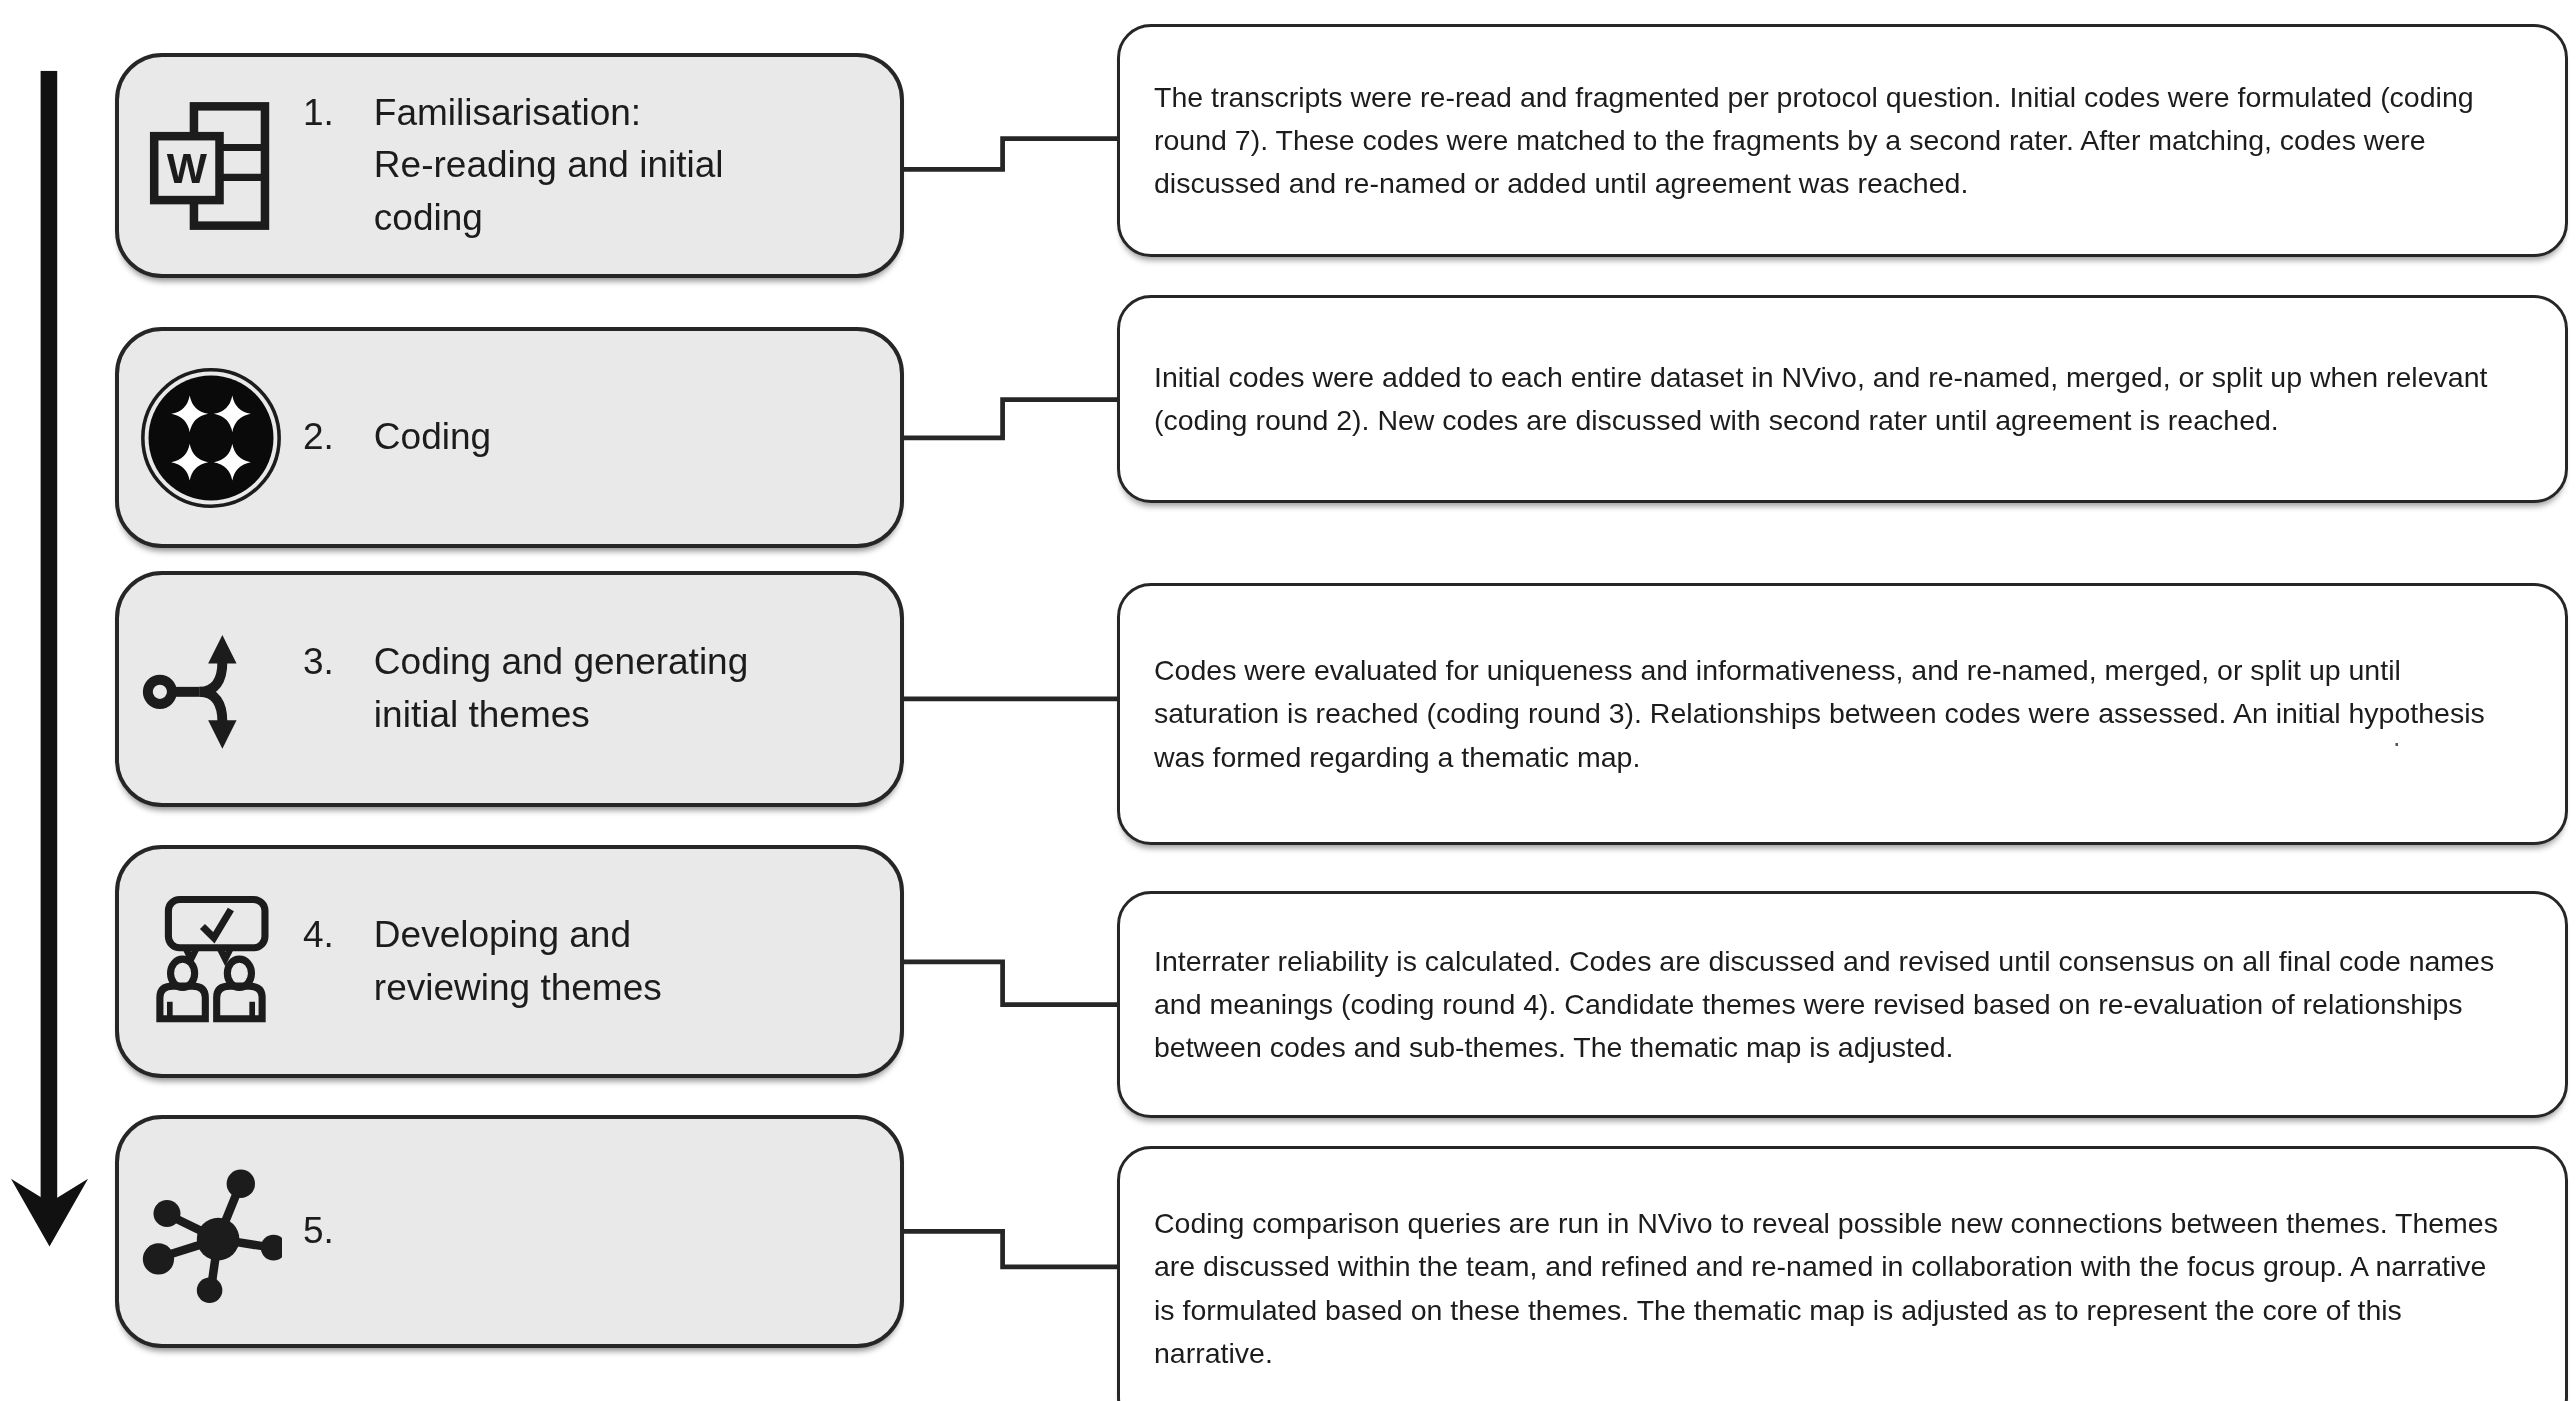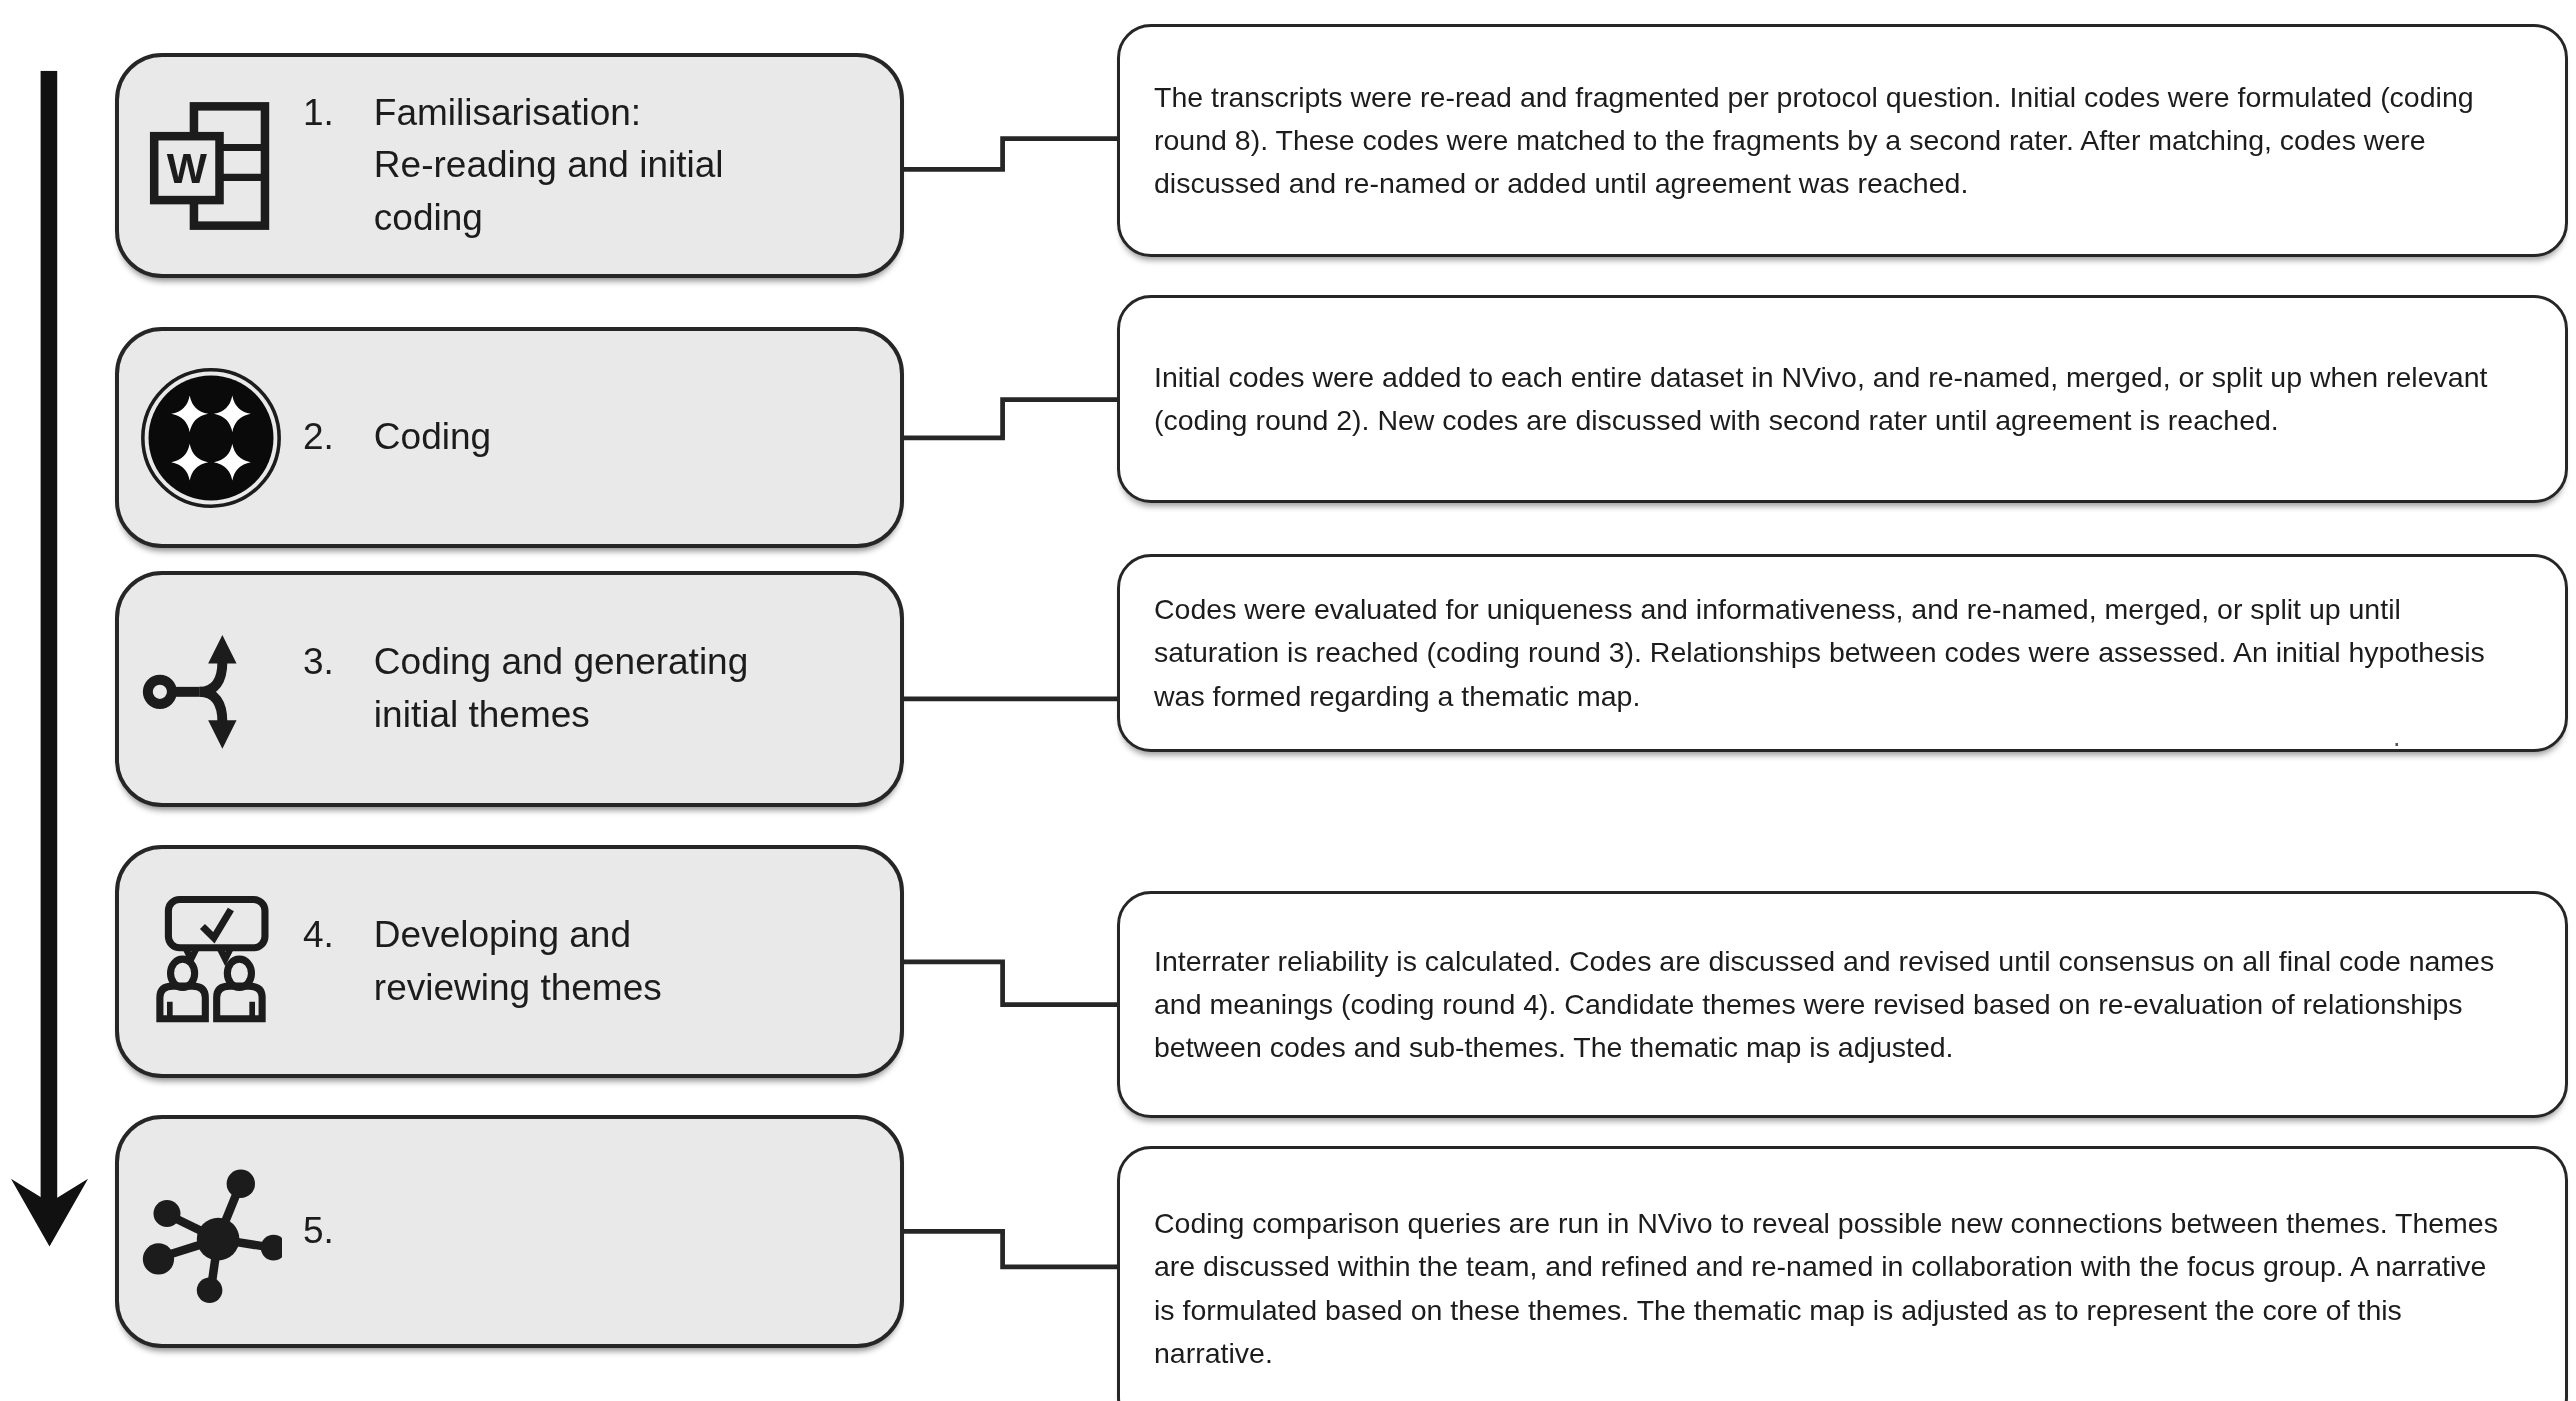--- a/index.html
+++ b/index.html
@@ -28,21 +28,21 @@
   .step-title{white-space:pre-line;margin-left:28px;}
   
   .desc-box{
     position:absolute;left:1117px;width:1451px;box-sizing:border-box;
     background:#ffffff;border:3.6px solid #262626;border-radius:34px;
     box-shadow:0 7.1px 6px -4.7px rgba(0,0,0,.4);
     display:flex;align-items:center;padding:14.2px 56px 14.2px 34px;
   }
   #desc1{top:24px;height:233px}
   #desc2{top:295px;height:208px}
-  #desc3{top:554px;height:198px}
+  #desc3{top:583px;height:262px}
   #desc4{top:891px;height:227px}
   #desc5{top:1146px;height:285px}
   .desc-text{font-size:28.5px;line-height:1.52;}
   
   .connector{position:absolute;left:900px;width:223px;}
   .connector path{stroke:#262626;stroke-width:8;fill:none;}
   #conn1{top:125px;height:71px}
   #conn2{top:380px;height:71px}
   #conn3{top:682px;height:36px}
   #conn4{top:946px;height:77px}
@@ -78,21 +78,21 @@
       <span class="step-num">1.</span>
       <span class="step-title">Familisarisation:
 Re-reading and initial
 coding</span>
     </span>
   </div>
   <svg class="connector" id="conn1" viewBox="0 0 376 120" preserveAspectRatio="none">
     <path d="M0,75 H173 V23 H376"></path>
   </svg>
   <div class="desc-box" id="desc1">
-    <span class="desc-text">The transcripts were re-read and fragmented per protocol question. Initial codes were formulated (coding round 8). These codes were matched to the fragments by a second rater. After matching, codes were discussed and re-named or added until agreement was reached.</span>
+    <span class="desc-text">The transcripts were re-read and fragmented per protocol question. Initial codes were formulated (coding round 7). These codes were matched to the fragments by a second rater. After matching, codes were discussed and re-named or added until agreement was reached.</span>
   </div>
 
   <div class="step-box" id="step2">
     <span class="step-icon">
       <svg viewBox="0 0 100 100">
         <circle class="ic-stroke" cx="50" cy="50" r="48" stroke-width="2.5" stroke="#666"></circle>
         <circle cx="50" cy="50" r="44" fill="#0a0a0a"></circle>
         <path fill="#fff" d="M35,20 Q37,31 48,33 Q37,35 35,46 Q33,35 22,33 Q33,31 35,20 Z"></path>
         <path fill="#fff" d="M65,20 Q67,31 78,33 Q67,35 65,46 Q63,35 52,33 Q63,31 65,20 Z"></path>
         <path fill="#fff" d="M35,54 Q37,65 48,67 Q37,69 35,80 Q33,69 22,67 Q33,65 35,54 Z"></path>

